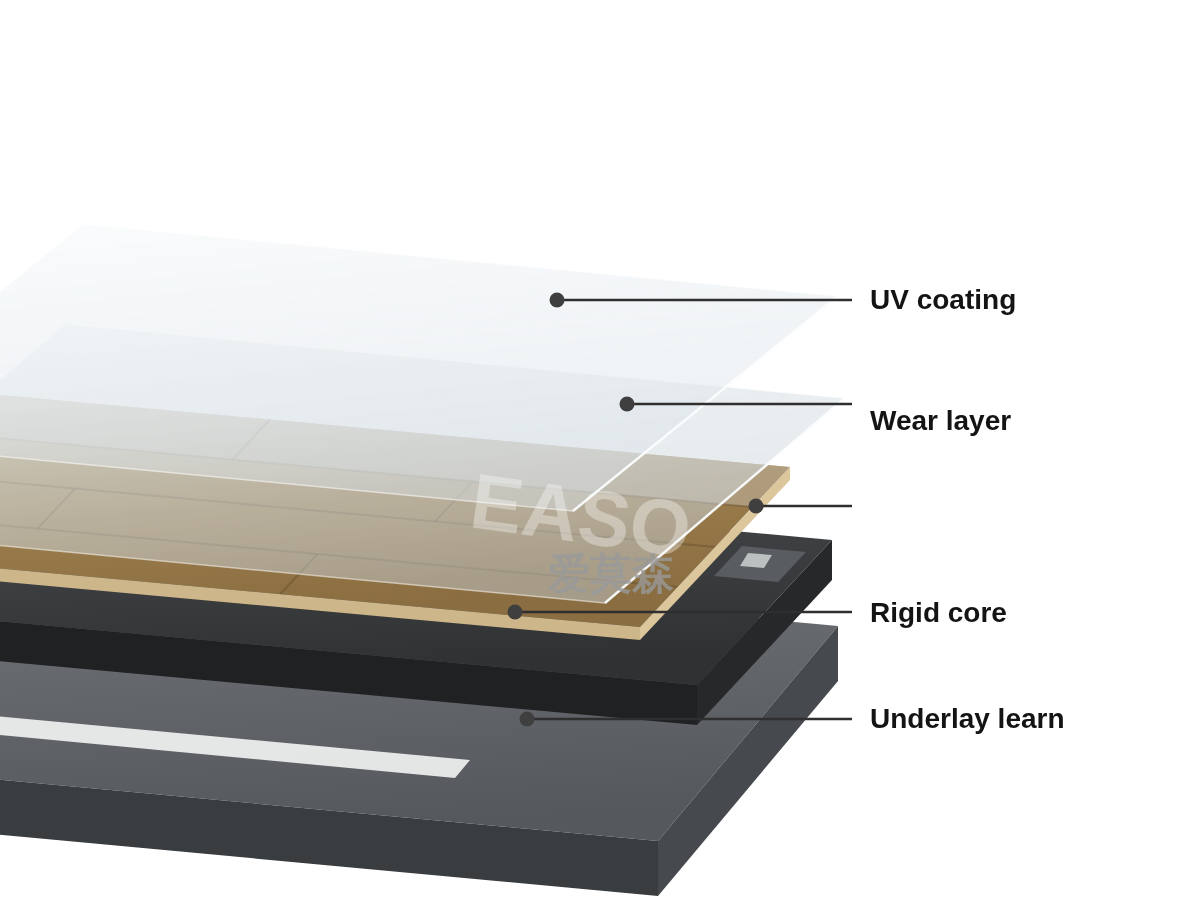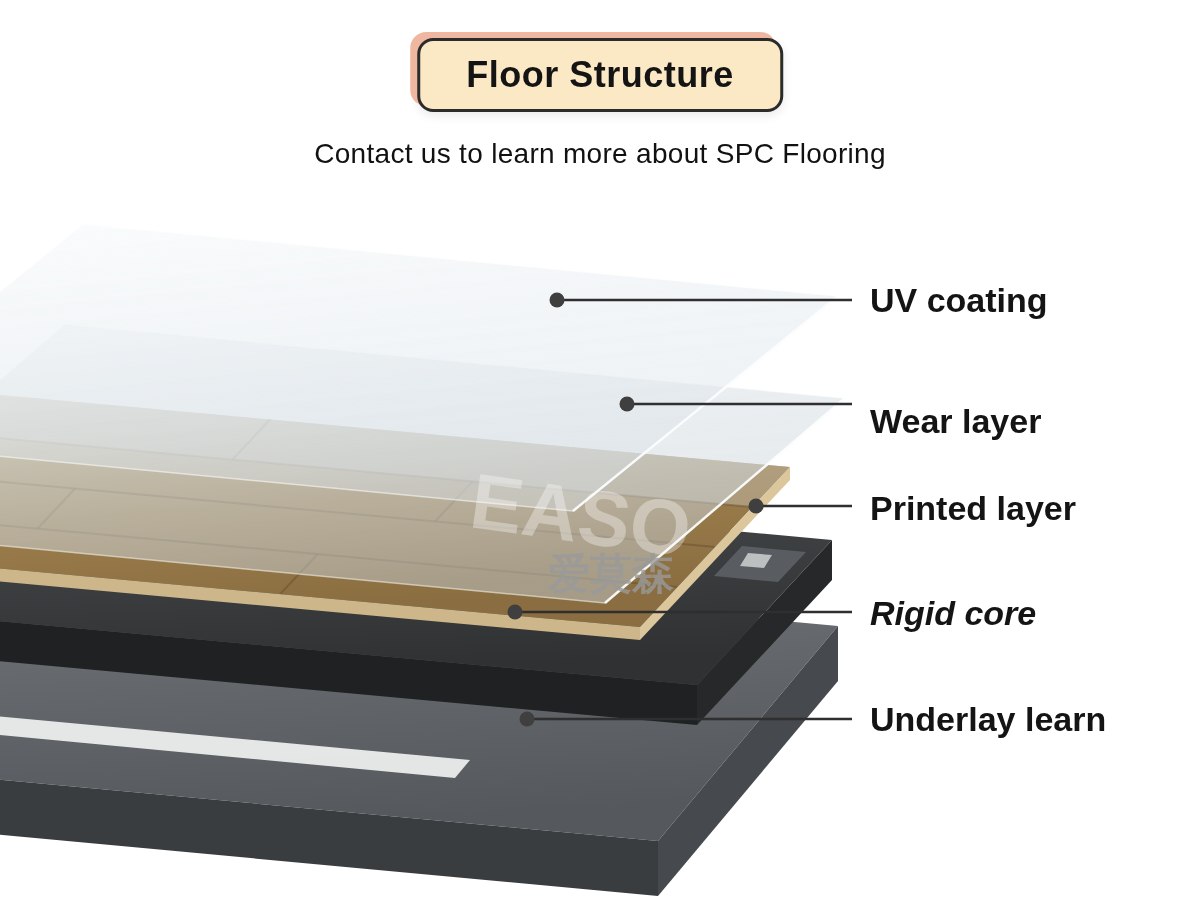--- a/index.html
+++ b/index.html
@@ -42,42 +42,38 @@
     letter-spacing: 0.3px;
   }
   svg.diagram {
     position: absolute;
     left: 0;
     top: 0;
   }
   .layer-label {
     position: absolute;
     left: 870px;
-    font-size: 34px;
+    font-size: 28px;
     font-weight: bold;
     color: #141414;
     line-height: 40px;
     white-space: nowrap;
   }
   .label-uv       { top: 280px; }
   .label-wear     { top: 384px; margin-top: 17px; }
   .label-printed  { top: 488px; }
-  .label-rigid    { top: 593px; font-style: italic; }
+  .label-rigid    { top: 593px; }
   .label-foam     { top: 699px; }
 </style>
 </head>
 <body>
 
 <div class="stage">
 
-  <div class="badge">
-    <span class="title-text">Floor Structure</span>
-  </div>
 
-  <div class="subtitle">Contact us to learn more about SPC Flooring</div>
 
   <svg class="diagram" width="1200" height="900" viewBox="0 0 1200 900" xmlns="http://www.w3.org/2000/svg">
     <defs>
       <linearGradient id="gradUV" x1="0" y1="0" x2="0.35" y2="1">
         <stop offset="0" stop-color="#fafcfd" stop-opacity="0.92"></stop>
         <stop offset="1" stop-color="#d9e1e7" stop-opacity="0.55"></stop>
       </linearGradient>
       <linearGradient id="gradWear" x1="0" y1="0" x2="0.35" y2="1">
         <stop offset="0" stop-color="#eff3f5" stop-opacity="0.9"></stop>
         <stop offset="1" stop-color="#c7d1d8" stop-opacity="0.6"></stop>
@@ -154,17 +150,16 @@
       <circle cx="557" cy="300" r="7.5"></circle>
       <circle cx="627" cy="404" r="7.5"></circle>
       <circle cx="756" cy="506" r="7.5"></circle>
       <circle cx="515" cy="612" r="7.5"></circle>
       <circle cx="527" cy="719" r="7.5"></circle>
     </g>
   </svg>
 
   <div class="layer-label label-uv">UV coating</div>
   <div class="layer-label label-wear">Wear layer</div>
-  <div class="layer-label label-printed">Printed layer</div>
   <div class="layer-label label-rigid">Rigid core</div>
   <div class="layer-label label-foam">Underlay learn</div>
 
 </div>
 
 </body></html>

